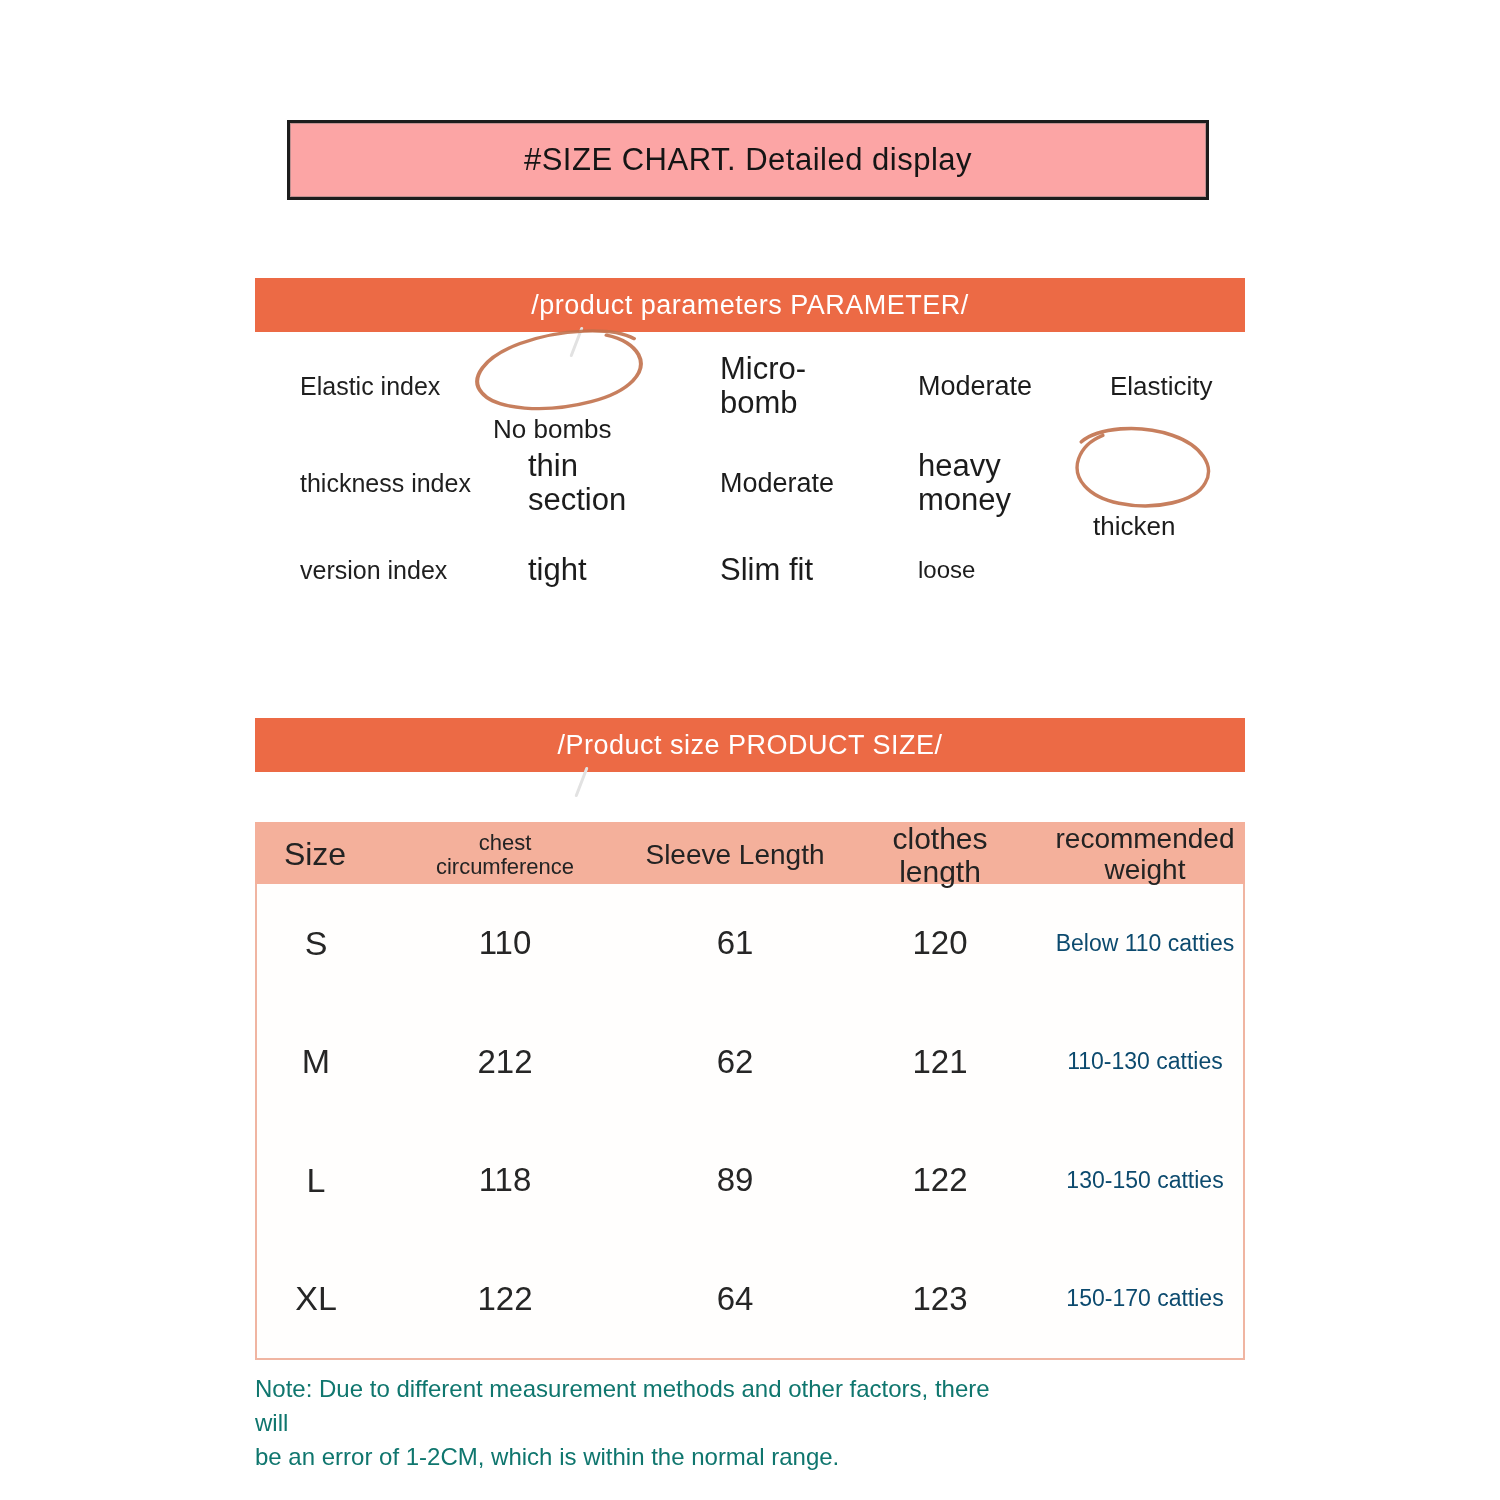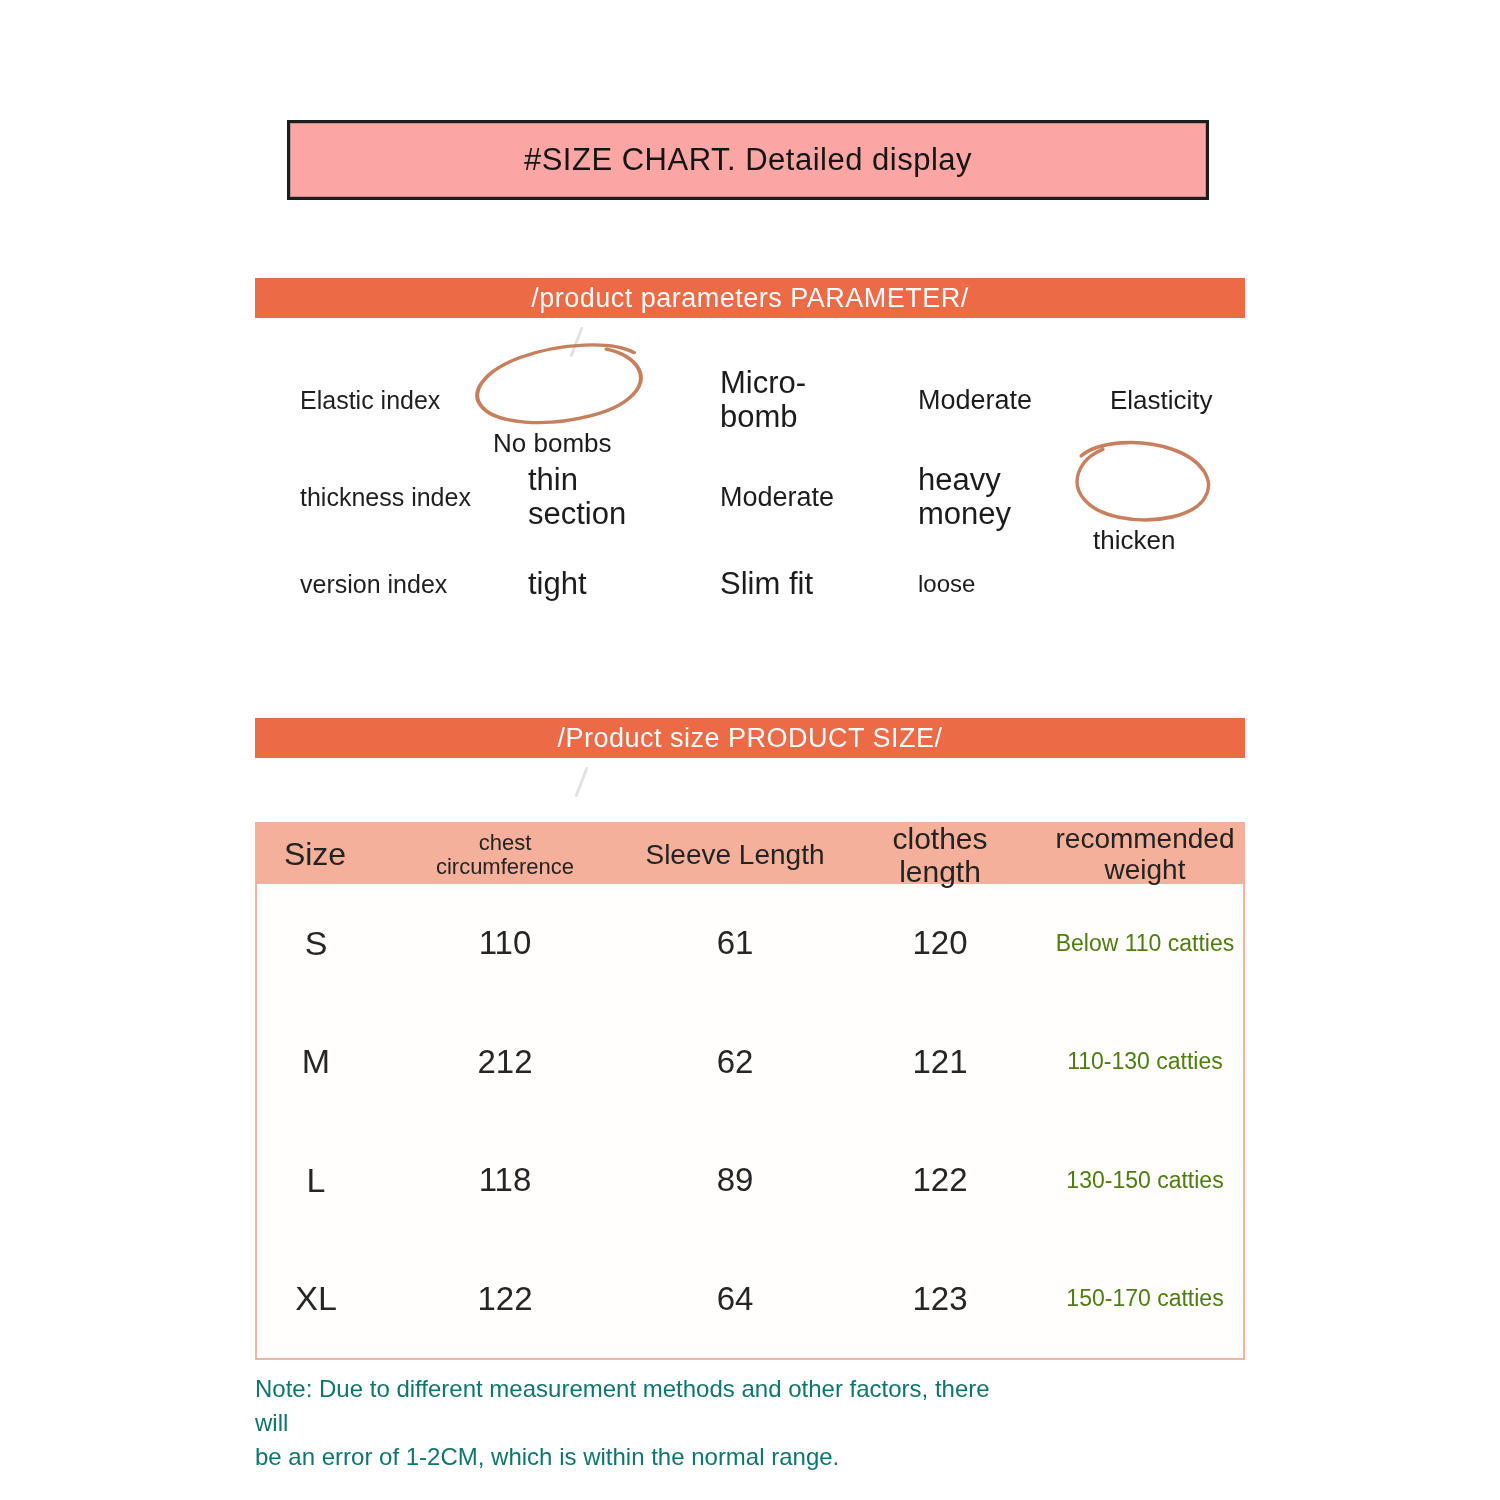--- a/index.html
+++ b/index.html
@@ -9,35 +9,35 @@
   }
   
   .title-box{
     position:absolute;left:287px;top:120px;width:916px;height:74px;
     border:3px solid #1c1c1c;box-shadow:inset 0 0 0 1px rgba(120,120,120,.45);
     display:flex;align-items:center;justify-content:center;
     font-size:31px;color:#151515;letter-spacing:.5px;background:#fca5a5;
   }
   
   .banner{
-    position:absolute;left:255px;width:990px;height:40px;background:#ec6a45;
+    position:absolute;left:255px;width:990px;height:54px;background:#ec6a45;
     color:#fff;display:flex;align-items:center;justify-content:center;
     font-size:27px;letter-spacing:.5px;
   }
   .banner.first{top:278px;}
   .banner.second{top:718px;}
   .banner-slash{
     position:absolute;width:3px;height:32px;background:#e2e2e2;
     transform:rotate(21deg);border-radius:2px;
   }
   .banner-slash.first{left:575px;top:326px;}
   .banner-slash.second{left:580px;top:766px;}
   
   .param-grid{
-    position:absolute;left:255px;top:342px;width:990px;
+    position:absolute;left:255px;top:328px;width:990px;
   }
   .param-row{
     display:grid;grid-template-columns:273px 192px 198px 192px 135px;
     height:97px;align-items:center;
   }
   .param-label{font-size:25px;color:#1f1f1f;padding-left:45px;}
   .param-cell{font-size:26px;color:#1c1c1c;white-space:pre-line;line-height:1.12;}
   .param-cell.md{font-size:27px;}
   .param-cell.sm{font-size:24px;}
   .param-cell.lg{font-size:31px;}
@@ -64,21 +64,21 @@
     height:474px;background:#fffefd;
     border-left:2px solid #f0b5a2;border-right:2px solid #f0b5a2;border-bottom:2px solid #f0b5a2;
     display:grid;grid-template-rows:repeat(4,1fr);
   }
   .table-row{
     display:grid;grid-template-columns:118px 260px 200px 210px 200px;
     align-items:center;
   }
   .td{text-align:center;color:#262626;font-size:33px;}
   .td.size{font-size:34px;}
-  .td.weight{font-size:23px;color:#4d7c0f;}
+  .td.weight{font-size:23px;color:#0c4a6e;}
   
   .note{
     position:absolute;left:255px;top:1372px;width:760px;
     font-size:24px;color:#0f766e;line-height:1.42;white-space:pre-line;
   }
 </style>
 </head>
 <body>
 
 <div class="title-box">

